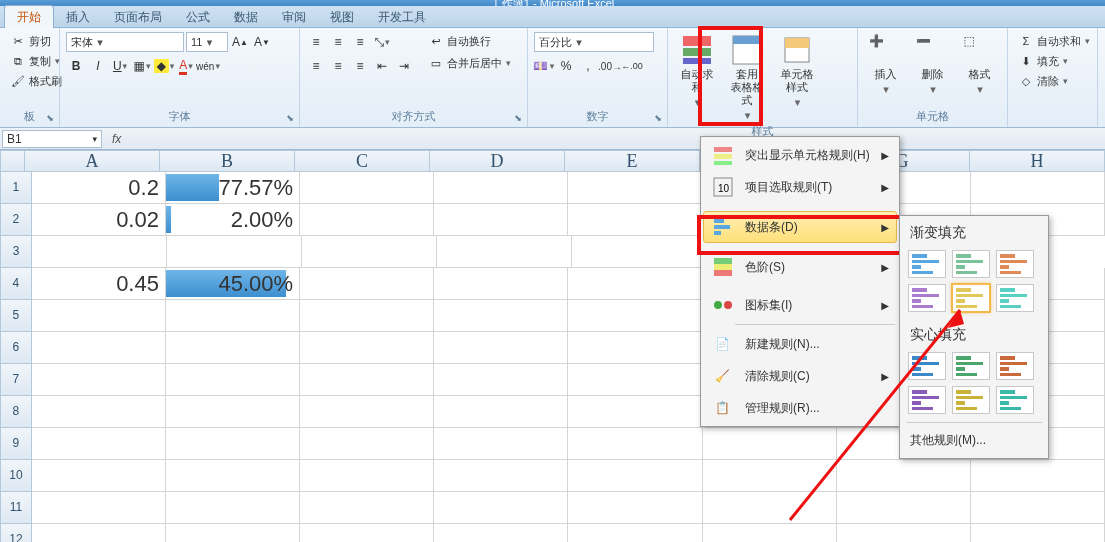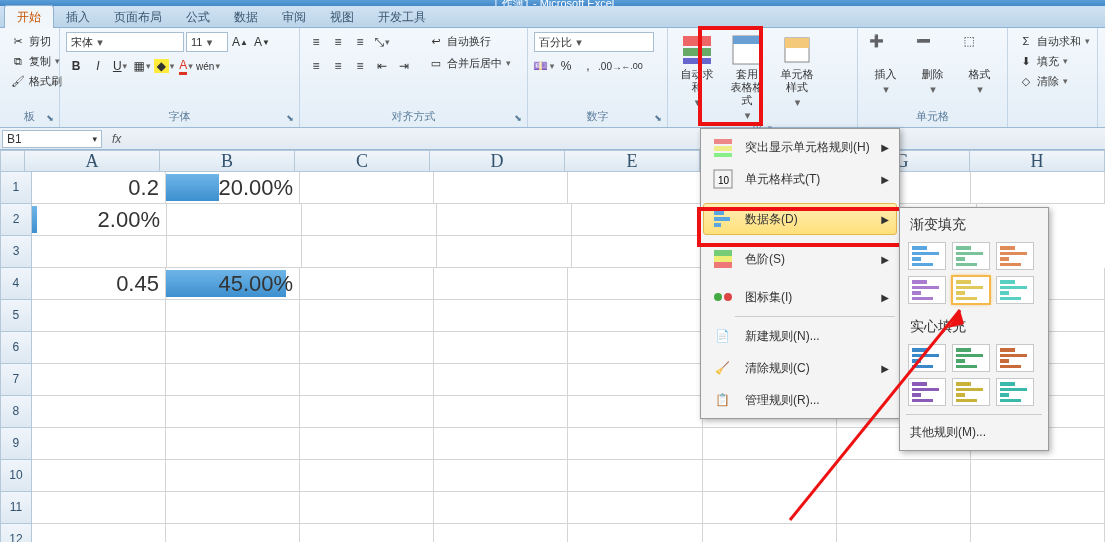--- a/index.html
+++ b/index.html
@@ -31,21 +31,21 @@
 .formula-input { flex:1; background:#fff; border:1px solid #a8bed3; height:18px; padding:1px 4px; }
 .grid { position:relative; }
 .col-headers { display:flex; height:22px; }
 .corner { width:32px; background:linear-gradient(#f0f5fa,#dde8f2); border:1px solid #b5c8da; }
 .col-h { background:linear-gradient(#f0f5fa,#dde8f2); border:1px solid #b5c8da; border-left:none; text-align:center; font-family:"Times New Roman",serif; font-size:18px; color:#33526e; line-height:20px; }
 .row { display:flex; height:32px; }
 .row-h { width:32px; background:linear-gradient(#f0f5fa,#dde8f2); border:1px solid #b5c8da; border-top:none; text-align:center; line-height:30px; color:#33526e; }
 .cell { border:1px solid #d4d4d4; border-top:none; border-left:none; font-family:"SimSun",monospace; font-size:22px; text-align:right; padding:2px 6px; line-height:28px; position:relative; overflow:hidden; }
 .databar { position:absolute; left:0; top:2px; bottom:2px; background:linear-gradient(#6eb5e8,#3d8fcf); z-index:0; }
 .cell-text { position:relative; z-index:1; }
-.dropdown-menu { position:absolute; background:#f4f4f4; border:1px solid #9a9a9a; box-shadow:2px 2px 6px rgba(0,0,0,0.3); padding:2px; z-index:50; }
+.dropdown-menu { position:absolute; background:#f4f4f4; border:1px solid #9a9a9a; box-shadow:2px 2px 6px rgba(0,0,0,0.3); padding:2px; z-index:50;margin-top:8px; }
 .menu-item { display:flex; align-items:center; padding:4px 8px; gap:10px; cursor:pointer; position:relative; min-width:190px; }
 .menu-item:hover, .menu-item.hover { background:linear-gradient(#ffefb5,#ffe07a); border:1px solid #e5b84e; padding:3px 7px; border-radius:3px; }
 .menu-item .arrow-r { margin-left:auto; font-size:10px; }
 .menu-icon { width:24px; height:24px; display:flex; align-items:center; justify-content:center; }
 .menu-sep { height:1px; background:#ccc; margin:3px 2px 3px 32px; }
 .submenu { position:absolute; left:198px; top:78px; background:#f4f4f4; border:1px solid #9a9a9a; box-shadow:2px 2px 6px rgba(0,0,0,0.3); padding:6px; z-index:60; width:150px; }
 .sub-title { font-size:14px; padding:2px 4px 6px; }
 .thumb-grid { display:flex; flex-wrap:wrap; gap:6px; padding:2px; }
 .thumb { width:38px; height:28px; border:1px solid #c8c8c8; background:#fff; position:relative; cursor:pointer; }
 .thumb:hover,.thumb.hover { outline:2px solid #f5b84a; outline-offset:-1px; box-shadow:0 0 4px #f5b84a; }
@@ -293,30 +293,31 @@
         <div class="col-h" style="width: 135px;">E</div>
         <div class="col-h" style="width: 135px;">F</div>
         <div class="col-h" style="width: 135px;">G</div>
         <div class="col-h" style="width: 135px;">H</div>
       </div>
   </div>
   <div id="rows">
       <div class="row">
         <div class="row-h">1</div>
         <div class="cell" style="width: 135px;"><span class="cell-text">0.2</span></div>
-        <div class="cell" style="width: 135px;"><div class="databar" style="width: 40%;"></div><span class="cell-text">20.00%</span></div>
+        <div class="cell" style="width: 135px;"><div class="databar" style="width: 40%;"></div><span class="cell-text">77.57%</span></div>
         <div class="cell" style="width: 135px;"></div>
         <div class="cell" style="width: 135px;"></div>
         <div class="cell" style="width: 135px;"></div>
         <div class="cell" style="width: 135px;"></div>
         <div class="cell" style="width: 135px;"></div>
         <div class="cell" style="width: 135px;"></div>
       </div>
       <div class="row">
         <div class="row-h">2</div>
+        <div class="cell" style="width: 135px;"><span class="cell-text">0.02</span></div>
         <div class="cell" style="width: 135px;"><div class="databar" style="width: 4%;"></div><span class="cell-text">2.00%</span></div>
         <div class="cell" style="width: 135px;"></div>
         <div class="cell" style="width: 135px;"></div>
         <div class="cell" style="width: 135px;"></div>
         <div class="cell" style="width: 135px;"></div>
         <div class="cell" style="width: 135px;"></div>
         <div class="cell" style="width: 135px;"></div>
       </div>
       <div class="row">
         <div class="row-h">3</div>
@@ -441,21 +442,21 @@
     <span>突出显示单元格规则(H)</span>
       <span class="arrow-r">▶</span>
   </div>
   <div class="menu-item">
     <div class="menu-icon">
         <svg width="22" height="22">
           <rect x="2" y="2" width="18" height="18" fill="none" stroke="#888"></rect>
           <text x="6" y="16" font-size="10">10</text>
         </svg>
       </div>
-    <span>单元格样式(T)</span>
+    <span>项目选取规则(T)</span>
       <span class="arrow-r">▶</span>
   </div>
   <div style="height:8px"></div>
   <div class="menu-item hover">
     <div class="menu-icon">
         <svg width="22" height="22">
           <rect x="2" y="3" width="10" height="4" fill="#5aa6e0"></rect>
           <rect x="2" y="9" width="16" height="4" fill="#5aa6e0"></rect>
           <rect x="2" y="15" width="7" height="4" fill="#5aa6e0"></rect>
         </svg>

